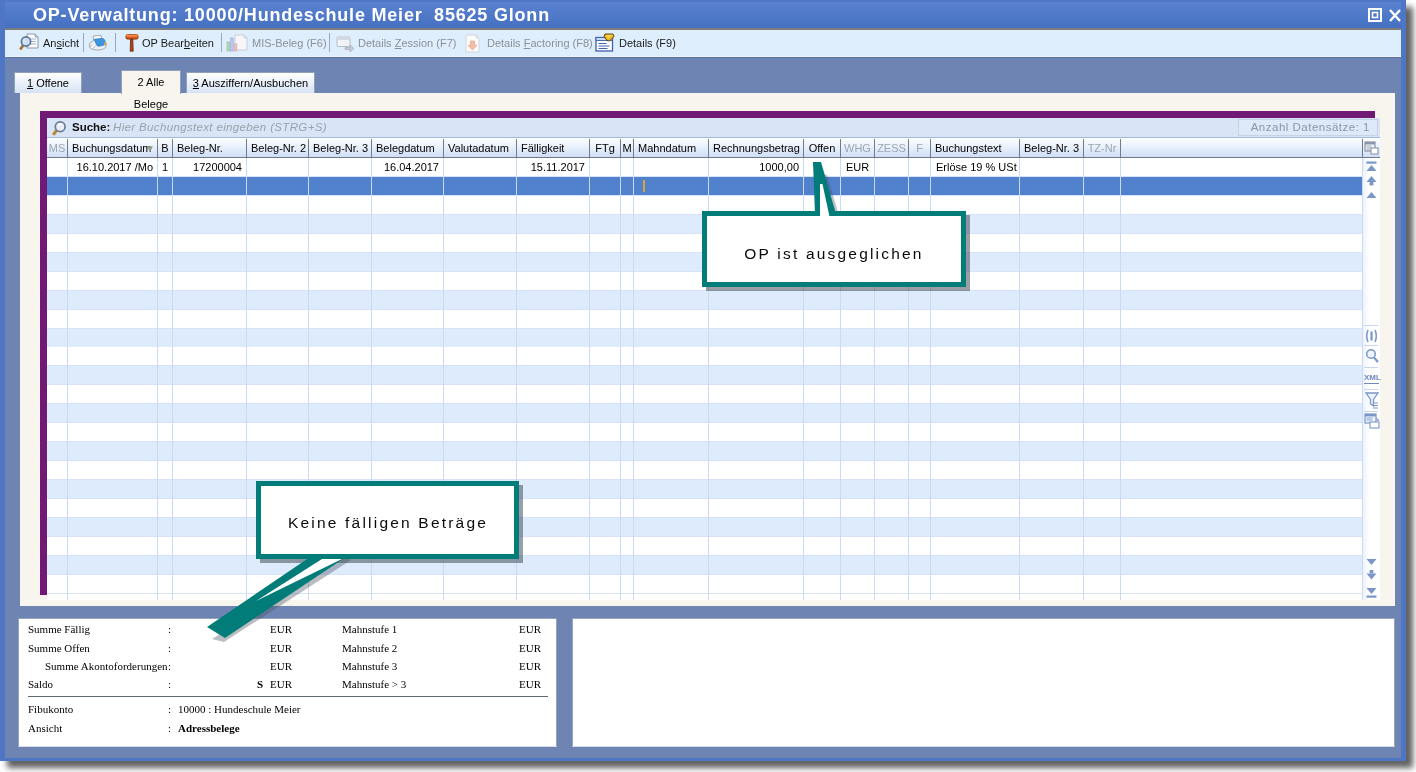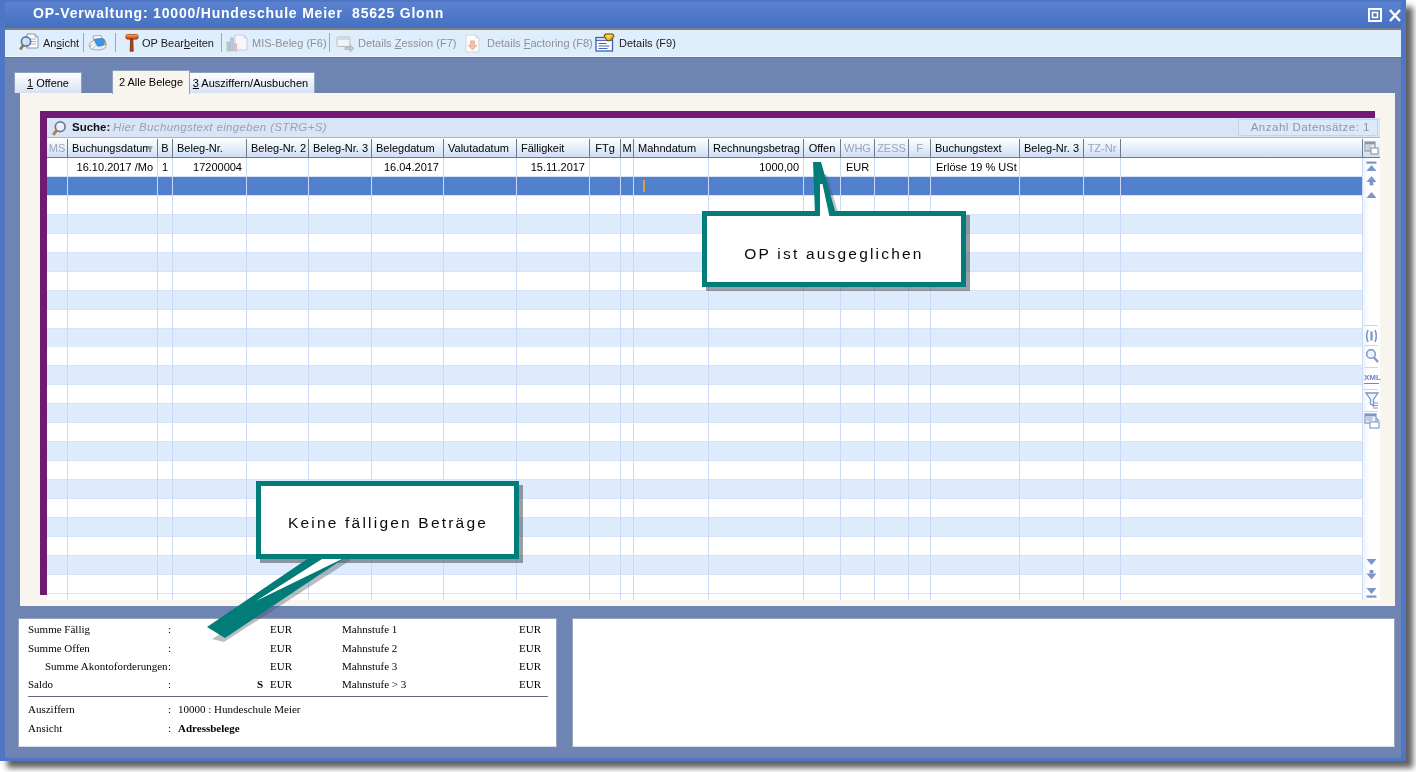--- a/index.html
+++ b/index.html
@@ -1,20 +1,20 @@
 <!DOCTYPE html>
 <html><head>
 <meta charset="utf-8">
 <style>
 html,body{margin:0;padding:0;background:#fff;width:1416px;height:772px;overflow:hidden;}
 *{box-sizing:border-box;font-family:"Liberation Sans",sans-serif;}
 .abs{position:absolute;}
 #win{position:absolute;left:0;top:0;width:1406px;height:761px;background:#4f75c5;box-shadow:7px 7px 6px rgba(0,0,0,.62);}
 #titlebar{left:5px;top:2px;width:1396px;height:26px;background:linear-gradient(#5a82d0,#4570c1);}
-#title{left:28px;top:3px;color:#fff;font-size:14px;font-weight:bold;letter-spacing:0.8px;white-space:pre;}
+#title{left:28px;top:3px;color:#fff;font-size:18px;font-weight:bold;letter-spacing:0.8px;white-space:pre;}
 #hr1{left:5px;top:28px;width:1396px;height:2px;background:#7d7d7d;}
 #toolbar{left:5px;top:30px;width:1396px;height:27px;background:#dfeefd;border-bottom:1px solid #eef5fd;}
 #client{left:5px;top:57px;width:1396px;height:701px;background:#6e84b2;border-top:1px solid #5c74a2;}
 .tb-txt{position:absolute;top:7px;font-size:11px;color:#1a1a1a;white-space:pre;}
 .tb-dis{color:#8c9097;}
 .tb-sep{position:absolute;top:3px;width:1px;height:19px;background:#9aa9c0;}
 
 .tab{position:absolute;height:21px;top:14px;background:linear-gradient(#ffffff,#d5e2f4);border:1px solid #8fa0bc;border-bottom:none;font-size:11px;color:#000;text-align:center;line-height:20px;}
 #tab2{top:12px;height:24px;background:#f8f5ef;z-index:5;line-height:22px;}
 #page{left:15px;top:35px;width:1375px;height:513px;background:#f8f5ef;}
@@ -104,21 +104,21 @@
       <rect x="1" y="4.5" width="16.5" height="13.5" fill="#fdfdff" stroke="#3d5fae" stroke-width="1.3"></rect>
       <rect x="1" y="4.5" width="16.5" height="3" fill="#c8d8f2" stroke="#3d5fae" stroke-width=".9"></rect>
       <path d="M3.5 10.5h8M3.5 13h11M3.5 15.5h9" stroke="#4568b4" stroke-width="1.1"></path>
       <path d="M10 1 L18 1 L19 3.5 L14.5 8 L12 7.5 L9 3.2 Z" fill="#f2b719" stroke="#4a3608" stroke-width=".9"></path>
       <path d="M11 2.2 l6.3 -0.4 -4.2 3.8 z" fill="#ffd95e"></path>
     </svg>
     <div class="tb-txt" style="left:614px">Details (F9)</div>
   </div>
   <div id="client" class="abs">
     <div class="tab" style="left:9px;width:68px;"><u>1</u> Offene Belege</div>
-    <div class="tab" id="tab2" style="left:107px;width:78px;">2 Alle Belege</div>
+    <div class="tab" id="tab2" style="left:116px;width:60px;">2 Alle Belege</div>
     <div class="tab" style="left:181px;width:129px;"><u>3</u> Ausziffern/Ausbuchen</div>
     <div id="page" class="abs"></div>
     <div id="tablebox" class="abs">
       <div id="searchrow" class="abs">
         <svg class="abs" style="left:5px;top:2px" width="17" height="16" viewBox="0 0 17 16">
           <path d="M4.5 10.5 L1.2 14.8" stroke="#bc8435" stroke-width="3"></path>
           <circle cx="8.2" cy="6.8" r="4.9" fill="#eaf1fa" fill-opacity=".85" stroke="#6b7b90" stroke-width="1.7"></circle>
           <path d="M6.2 5 a3 3 0 0 1 4 0" stroke="#fff" stroke-width="1.3" fill="none"></path>
         </svg>
         <div class="abs" style="left:25px;top:3px;font-size:11.5px;font-weight:bold;color:#111">Suche:</div>
@@ -257,21 +257,21 @@
       <div class="srow" style="left:180px;top:40.5px;width:93px;text-align:right">EUR</div>
       <div class="srow" style="left:323px;top:40.5px">Mahnstufe 3</div>
       <div class="srow" style="left:430px;top:40.5px;width:92px;text-align:right">EUR</div>
       <div class="srow" style="left:9px;top:58.5px">Saldo</div>
       <div class="srow" style="left:149px;top:58.5px">:</div>
       <div class="srow" style="left:238px;top:58.5px;font-weight:bold">S</div>
       <div class="srow" style="left:180px;top:58.5px;width:93px;text-align:right">EUR</div>
       <div class="srow" style="left:323px;top:58.5px">Mahnstufe &gt; 3</div>
       <div class="srow" style="left:430px;top:58.5px;width:92px;text-align:right">EUR</div>
       <div class="abs" style="left:9px;top:77px;width:520px;height:1px;background:#5f6a79"></div>
-      <div class="srow" style="left:9px;top:83.5px">Ausziffern</div>
+      <div class="srow" style="left:9px;top:83.5px">Fibukonto</div>
       <div class="srow" style="left:149px;top:83.5px">:</div>
       <div class="srow" style="left:159px;top:83.5px">10000 : Hundeschule Meier</div>
       <div class="srow" style="left:9px;top:103px">Ansicht</div>
       <div class="srow" style="left:149px;top:103px">:</div>
       <div class="srow" style="left:159px;top:103px;font-weight:bold">Adressbelege</div>
     </div>
     <div class="bpanel" style="left:567px;top:560px;width:823px;height:129px;"></div>
   </div>
 </div>
 <svg id="callouts" style="left:0;top:0;z-index:50" width="1416" height="772" viewBox="0 0 1416 772">

